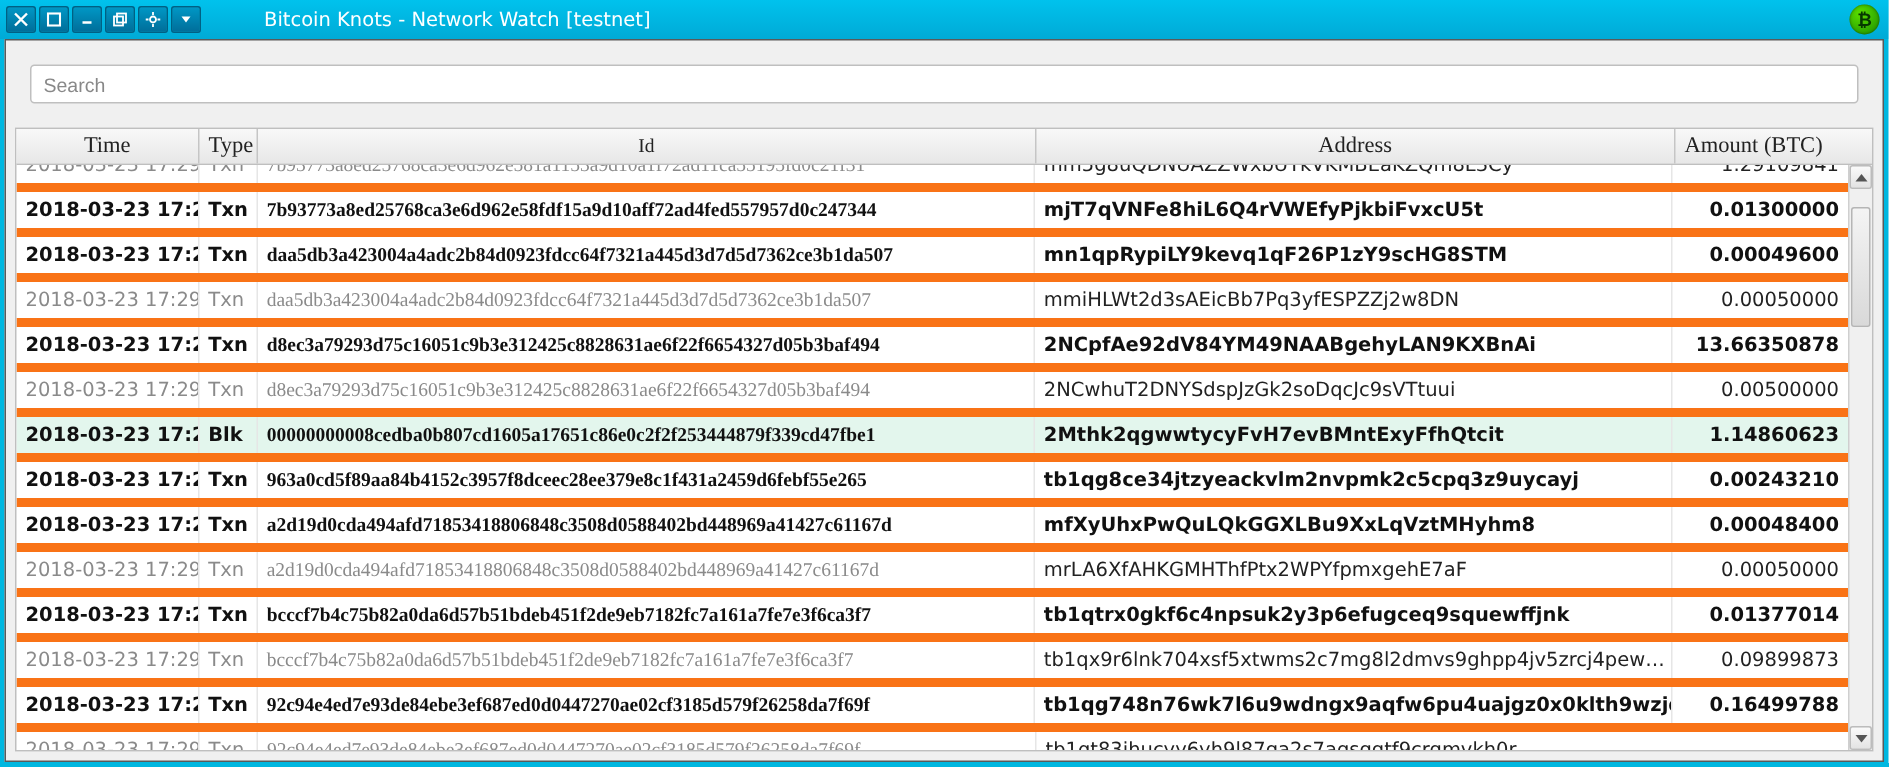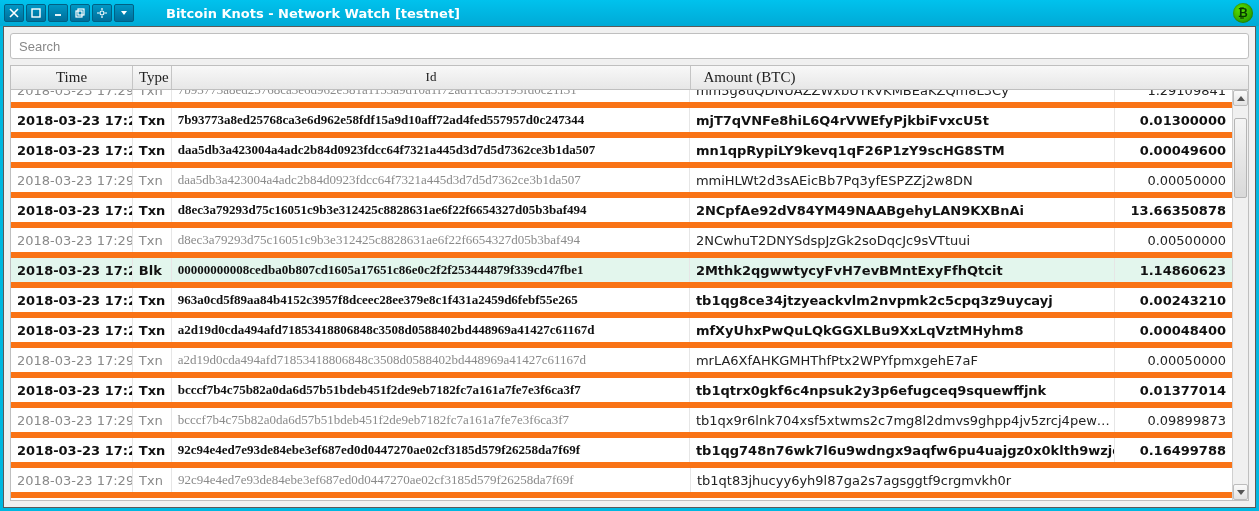--- a/index.html
+++ b/index.html
@@ -21,21 +21,21 @@
     width: 20px; height: 18px;
     background: linear-gradient(#0097c5, #006e9a);
     border: 1px solid #006084;
     border-radius: 2px;
     display: inline-flex;
     align-items: center;
     justify-content: center;
     color: #fff;
   }
   .tb-btn svg { display:block; }
-  .tb-title { margin-left: 30px; font-weight: 700; }
+  .tb-title { margin-left: 40px; font-weight: 400; }
   .tb-spacer { flex: 1; }
   .tb-coin {
     width: 20px; height: 20px; border-radius: 50%;
     background: radial-gradient(circle at 35% 30%, #5adf00, #1a8c00);
     box-shadow: inset 0 0 2px rgba(0,0,0,.5);
     display:flex; align-items:center; justify-content:center;
     color:#063800; font-weight:bold; font-size:12px;
     margin-right:2px;
   }
 
@@ -43,21 +43,21 @@
   .chrome-inner {
     flex: 1;
     margin: 0 3px 3px 3px;
     background: #f0f0f0;
     border: 1px solid #5a5a5a;
     display: flex;
     flex-direction: column;
     min-height: 0;
   }
 
-  .search-wrap { padding: 6px; }
+  .search-wrap { padding: 16px; }
   .search {
     width: 100%;
     height: 26px;
     border: 1px solid #bfbfbf;
     border-radius: 3px;
     padding: 2px 8px;
     font-size: 13px;
     color: #333;
     background: #fff;
   }
@@ -126,21 +126,21 @@
   .c-time  { width: 122px; }
   .c-type  { width: 39px; }
   .c-id    { width: 519px; font-family: Liberation Serif, serif; font-size: 13px; }
   .c-addr  { width: 426px; }
   .c-amt   { width: 117px; justify-content: flex-end; text-align: left; }
 
   .bold .td { font-weight: 600; color:#111; }
   .dim  .td { color: #8a8a8a; }
   .dim .td.c-addr, .dim .td.c-amt { color:#222; font-weight:400; }
 
-  .th.c-amt  { text-align:center; justify-content:center; }
+  .th.c-amt  { justify-content:center; }
 
   
   .scrollbar {
     position: absolute;
     top: 0; right: 0; bottom: 0;
     width: 16px;
     background: #f0f0f0;
     border-left: 1px solid #cfcfcf;
     display:flex; flex-direction:column;
   }
@@ -216,20 +216,21 @@
 
   <div class="search-wrap">
     <input class="search" type="text" placeholder="Search" style="">
   </div>
 
   <div class="table-wrap">
     <div class="thead">
       <div class="th c-time">Time</div>
       <div class="th c-type">Type</div>
       <div class="th c-id">Id</div>
+      <div class="th c-addr">Address</div>
       <div class="th c-amt">Amount (BTC)</div>
     </div>
 
     <div class="tbody">
       <div class="rows" id="rows-container">
           <div class="tr dim">
             <div class="td c-time">2018-03-23 17:29</div>
             <div class="td c-type">Txn</div>
             <div class="td c-id">7b93773a8ed25768ca3e6d962e581a1153a9d10a1f72ad11ca55195fd0c21f31</div>
             <div class="td c-addr">mm5g8uQDNUAZZWxbUTkVKMBEaKZQm8L3Cy</div>

